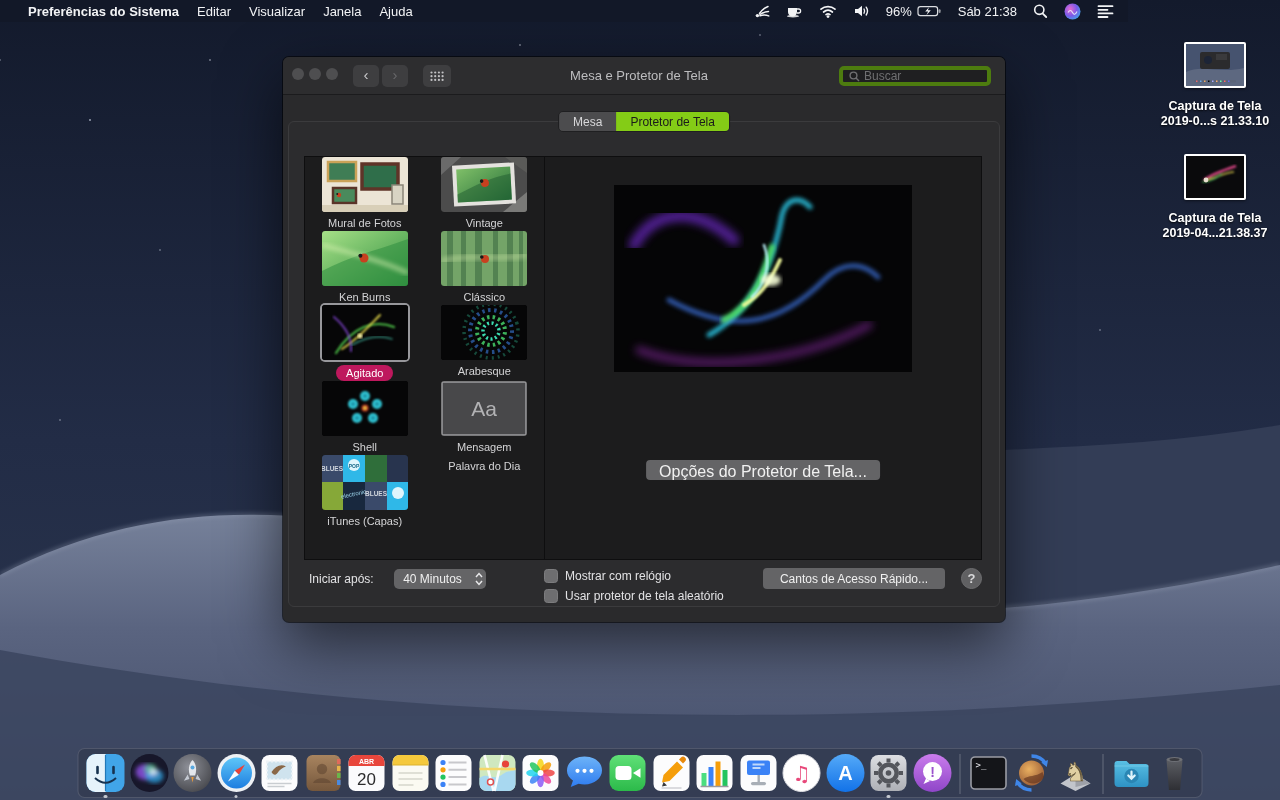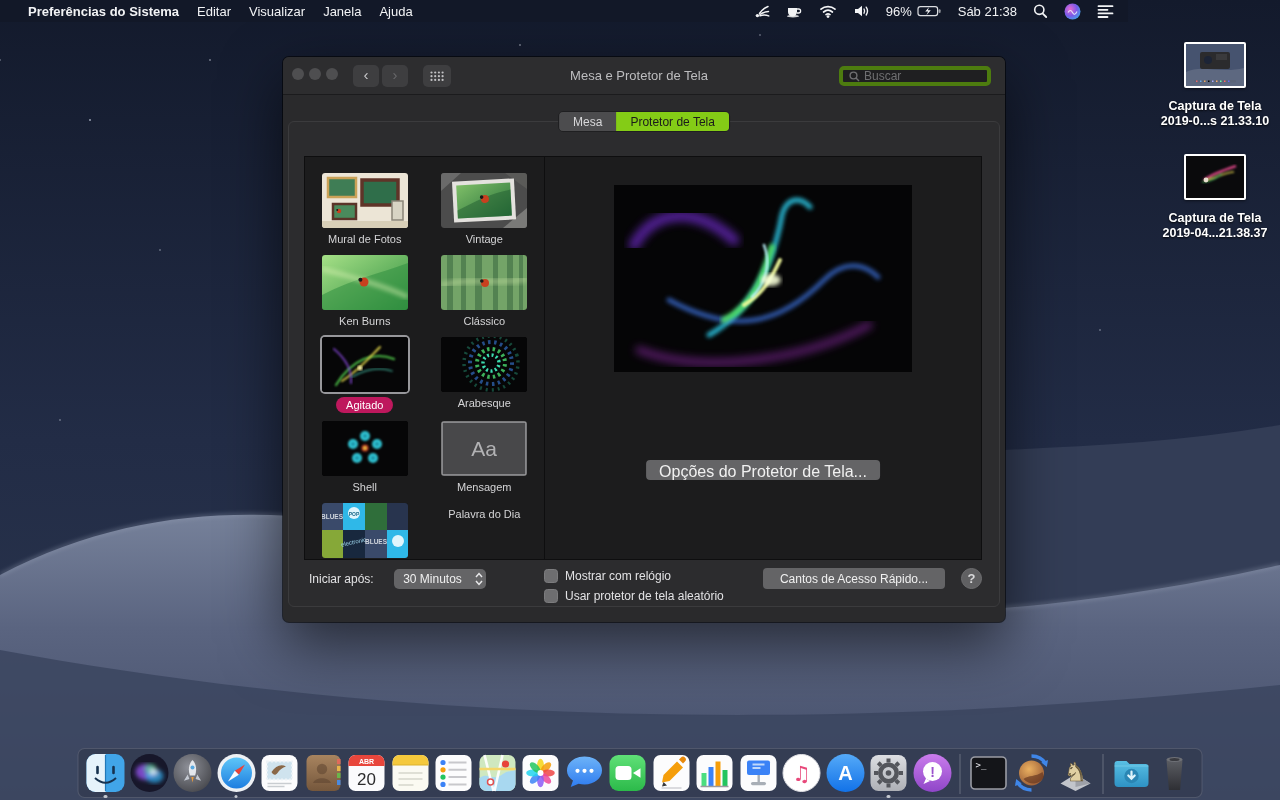--- a/index.html
+++ b/index.html
@@ -50,22 +50,22 @@
   .tab { font-size:12px; padding:0 14px; line-height:20px; background:#4c4c4e; color:#d8d8da; }
   .tab.sel { background:#84cc16; color:#1b1b1b; }
 
   
   #groupbox { position:absolute; left:5px; top:64px; width:712px; height:486px; background:#2c2c2e;
     border:1px solid #3b3b3d; border-radius:6px; }
 
   
   #panel { position:absolute; left:15px; top:34px; width:678px; height:404px; background:#1c1c1d;
     border:1px solid #0e0e0f; display:flex; }
-  #saverlist { width:240px; border-right:1px solid #0e0e0f; overflow:hidden; padding-top:16px;
-    display:grid; grid-template-columns:1fr 1fr; justify-items:center; align-content:start; row-gap:8px; }
+  #saverlist { width:240px; border-right:1px solid #0e0e0f; overflow:hidden; padding-top:0;
+    display:grid; grid-template-columns:1fr 1fr; justify-items:center; align-content:start; row-gap:0; }
   .saver { width:112px; text-align:center; }
   .saver .th { width:86px; height:55px; margin:0 auto; border-radius:3px; overflow:hidden; background:#000; display:block; }
   .saver.sel .th { box-shadow:0 0 0 2px #97979b; }
   .saver .lbl { display:inline-block; margin-top:5px; font-size:11px; color:#d4d4d6; line-height:13px; }
   .saver.sel .lbl { background:#be185d; color:#fff; border-radius:9px; padding:1.5px 10px; }
 
   #previewpane { flex:1; position:relative; }
   #flurrypreview { position:absolute; left:50%; top:28px; transform:translateX(-50%); width:298px; height:187px;
     background:#060607; }
   #optsbtn { position:absolute; left:50%; top:303px; transform:translateX(-50%); background:#646466;
@@ -498,21 +498,21 @@
             </g>
             <ellipse cx="157" cy="95" rx="10" ry="6" fill="#f8ffd8" opacity=".9" filter="url(#bl2)"></ellipse>
           </svg>
           <button id="optsbtn">Opções do Protetor de Tela...</button>
         </div>
       </div>
 
       <div id="controls">
         <span id="startlabel">Iniciar após:</span>
         <span id="popup">
-          <span class="pval">30 Minutos</span>
+          <span class="pval">40 Minutos</span>
           <span class="chev">
               <svg width="8" height="14" viewBox="0 0 8 14">
                 <path d="M1 5l3-3.4L7 5" stroke="#e8e8ea" stroke-width="1.5" fill="none"></path>
                 <path d="M1 9l3 3.4L7 9" stroke="#e8e8ea" stroke-width="1.5" fill="none"></path>
               </svg>
             </span>
         </span>
         <span class="cbrow" id="cbrow1">
           <span class="cb"></span>
           <span>Mostrar com relógio</span>

